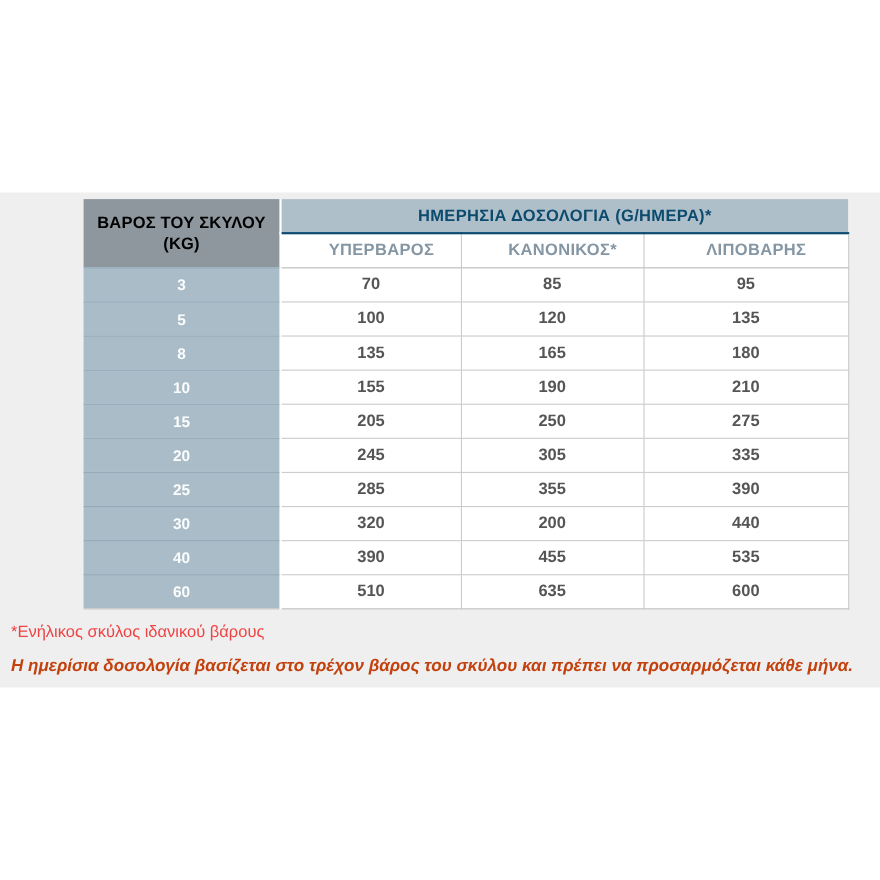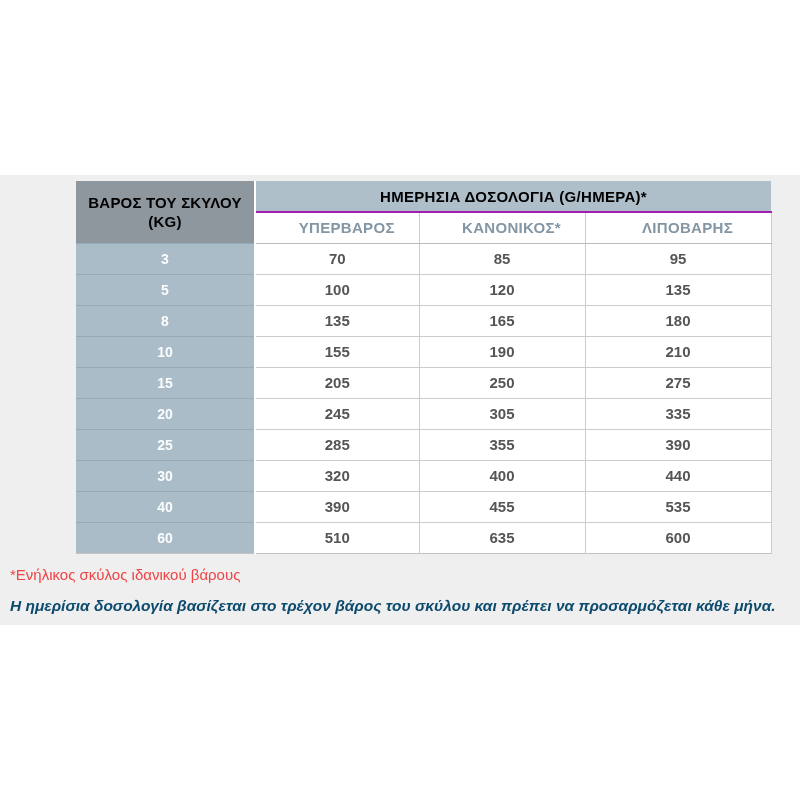--- a/index.html
+++ b/index.html
@@ -40,25 +40,25 @@
     color: #000000;
     font-weight: bold;
     font-size: 15px;
     line-height: 19px;
     height: 62px;
     border-right: 2px solid #ffffff;
     letter-spacing: 0.2px;
   }
   th.band {
     background: #aebfca;
-    color: #000000;
+    color: #0c4a6e;
     font-weight: bold;
     font-size: 15px;
     letter-spacing: 0.3px;
-    border-bottom: 2px solid #a21caf;
+    border-bottom: 2px solid #0c4a6e;
   }
   th.colhead {
     background: #ffffff;
     color: #8496a3;
     font-weight: bold;
     font-size: 15px;
     letter-spacing: 0.3px;
     border-left: 1px solid #cccccc;
     border-bottom: 1px solid #bbbbbb;
     border-right: 1px solid #cccccc;
@@ -86,21 +86,21 @@
     left: 10px; top: 566px;
     font-size: 15px;
     color: #ef4444;
   }
   .daily-note {
     position: absolute;
     left: 10px; top: 597px;
     font-size: 15.5px;
     font-weight: bold;
     font-style: italic;
-    color: #0c4a6e;
+    color: #c2410c;
     width: 780px;
   }
 </style>
 </head>
 <body>
 
 <div class="content-strip"></div>
 
 <table class="dosage-table">
   <colgroup>
@@ -162,21 +162,21 @@
       </tr>
       <tr>
         <td class="wcell">25</td>
         <td class="vcell">285</td>
         <td class="vcell">355</td>
         <td class="vcell">390</td>
       </tr>
       <tr>
         <td class="wcell">30</td>
         <td class="vcell">320</td>
-        <td class="vcell">400</td>
+        <td class="vcell">200</td>
         <td class="vcell">440</td>
       </tr>
       <tr>
         <td class="wcell">40</td>
         <td class="vcell">390</td>
         <td class="vcell">455</td>
         <td class="vcell">535</td>
       </tr>
       <tr>
         <td class="wcell">60</td>

